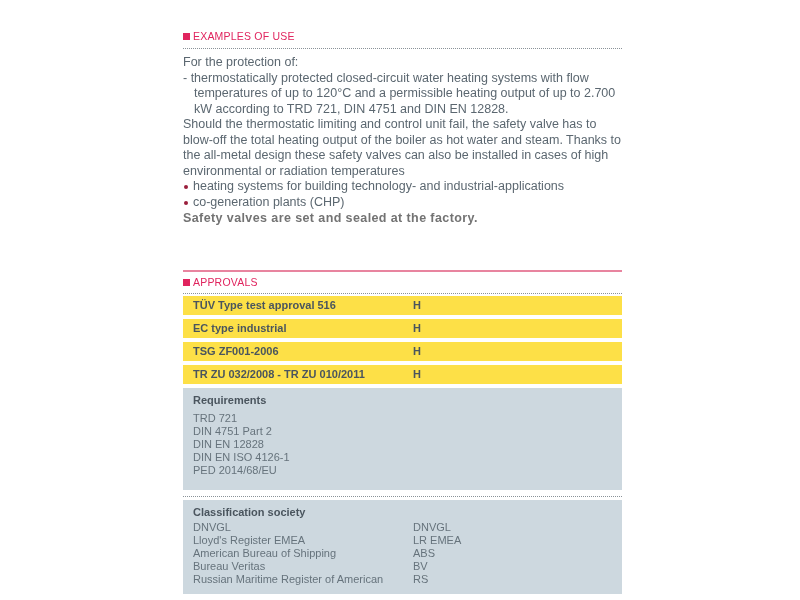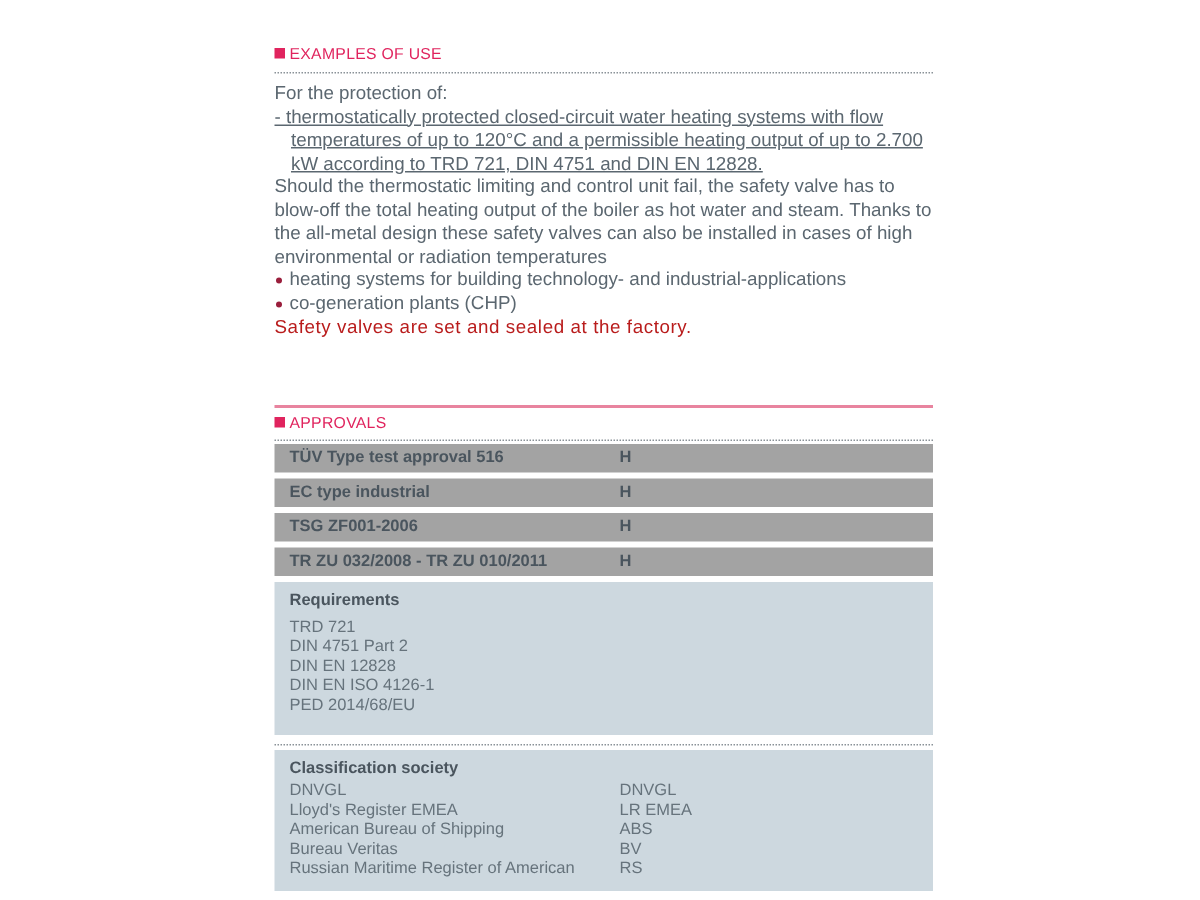--- a/index.html
+++ b/index.html
@@ -3,26 +3,26 @@
   <meta charset="utf-8">
   <style>
     html, body { margin: 0; padding: 0; background: #ffffff; }
     body { width: 800px; height: 600px; position: relative; overflow: hidden;
       font-family: "Liberation Sans", sans-serif; color: #5b6770; }
     .col { position: absolute; left: 183px; width: 439px; margin-top: 22px; }
     .sec-head { font-size: 10.5px; color: #e0245e; letter-spacing: 0.2px; height: 14px; line-height: 14px; }
     .sec-head .sq { display: inline-block; width: 7px; height: 7px; background: #e0245e; margin-right: 3px; vertical-align: 0px; }
     .dots { border-top: 1px dotted #8a9298; height: 0; }
     .body-text { font-size: 12.5px; line-height: 15.5px; color: #5b6770; }
-    .indent { padding-left: 11px; text-indent: -11px; text-decoration: underline; }
+    .indent { padding-left: 11px; text-indent: -11px; }
     .bullet { position: relative; padding-left: 10px; }
     .bullet::before { content: ""; position: absolute; left: 1px; top: 6px; width: 4px; height: 4px; border-radius: 50%; background: #9a1e3c; }
-    .bold-note { font-weight: normal; font-size: 12.5px; color: #b91c1c; letter-spacing: 0.4px; margin-top: 1px; }
+    .bold-note { font-weight: bold; font-size: 12.5px; color: #737373; letter-spacing: 0.4px; margin-top: 1px; }
     .pink-line { border-top: 2px solid #e8849f; }
-    .row { background: #a3a3a3; height: 19px; line-height: 19px; font-weight: bold; font-size: 11px; color: #4a555e; margin-top: 4px; position: relative; }
+    .row { background: #fde047; height: 19px; line-height: 19px; font-weight: bold; font-size: 11px; color: #4a555e; margin-top: 4px; position: relative; }
     .row .k { position: absolute; left: 10px; }
     .row .v { position: absolute; left: 230px; }
     .box { background: #cdd8df; padding: 4px 10px 4px 10px; font-size: 11px; color: #66737c; }
     .box .title { font-weight: bold; color: #4a555e; line-height: 17px; margin-bottom: 3px; }
     .box .line { line-height: 13px; }
     .cls-row { position: relative; height: 13px; line-height: 13px; }
     .cls-row .v { position: absolute; left: 220px; }
   </style>
 </head>
 <body>

